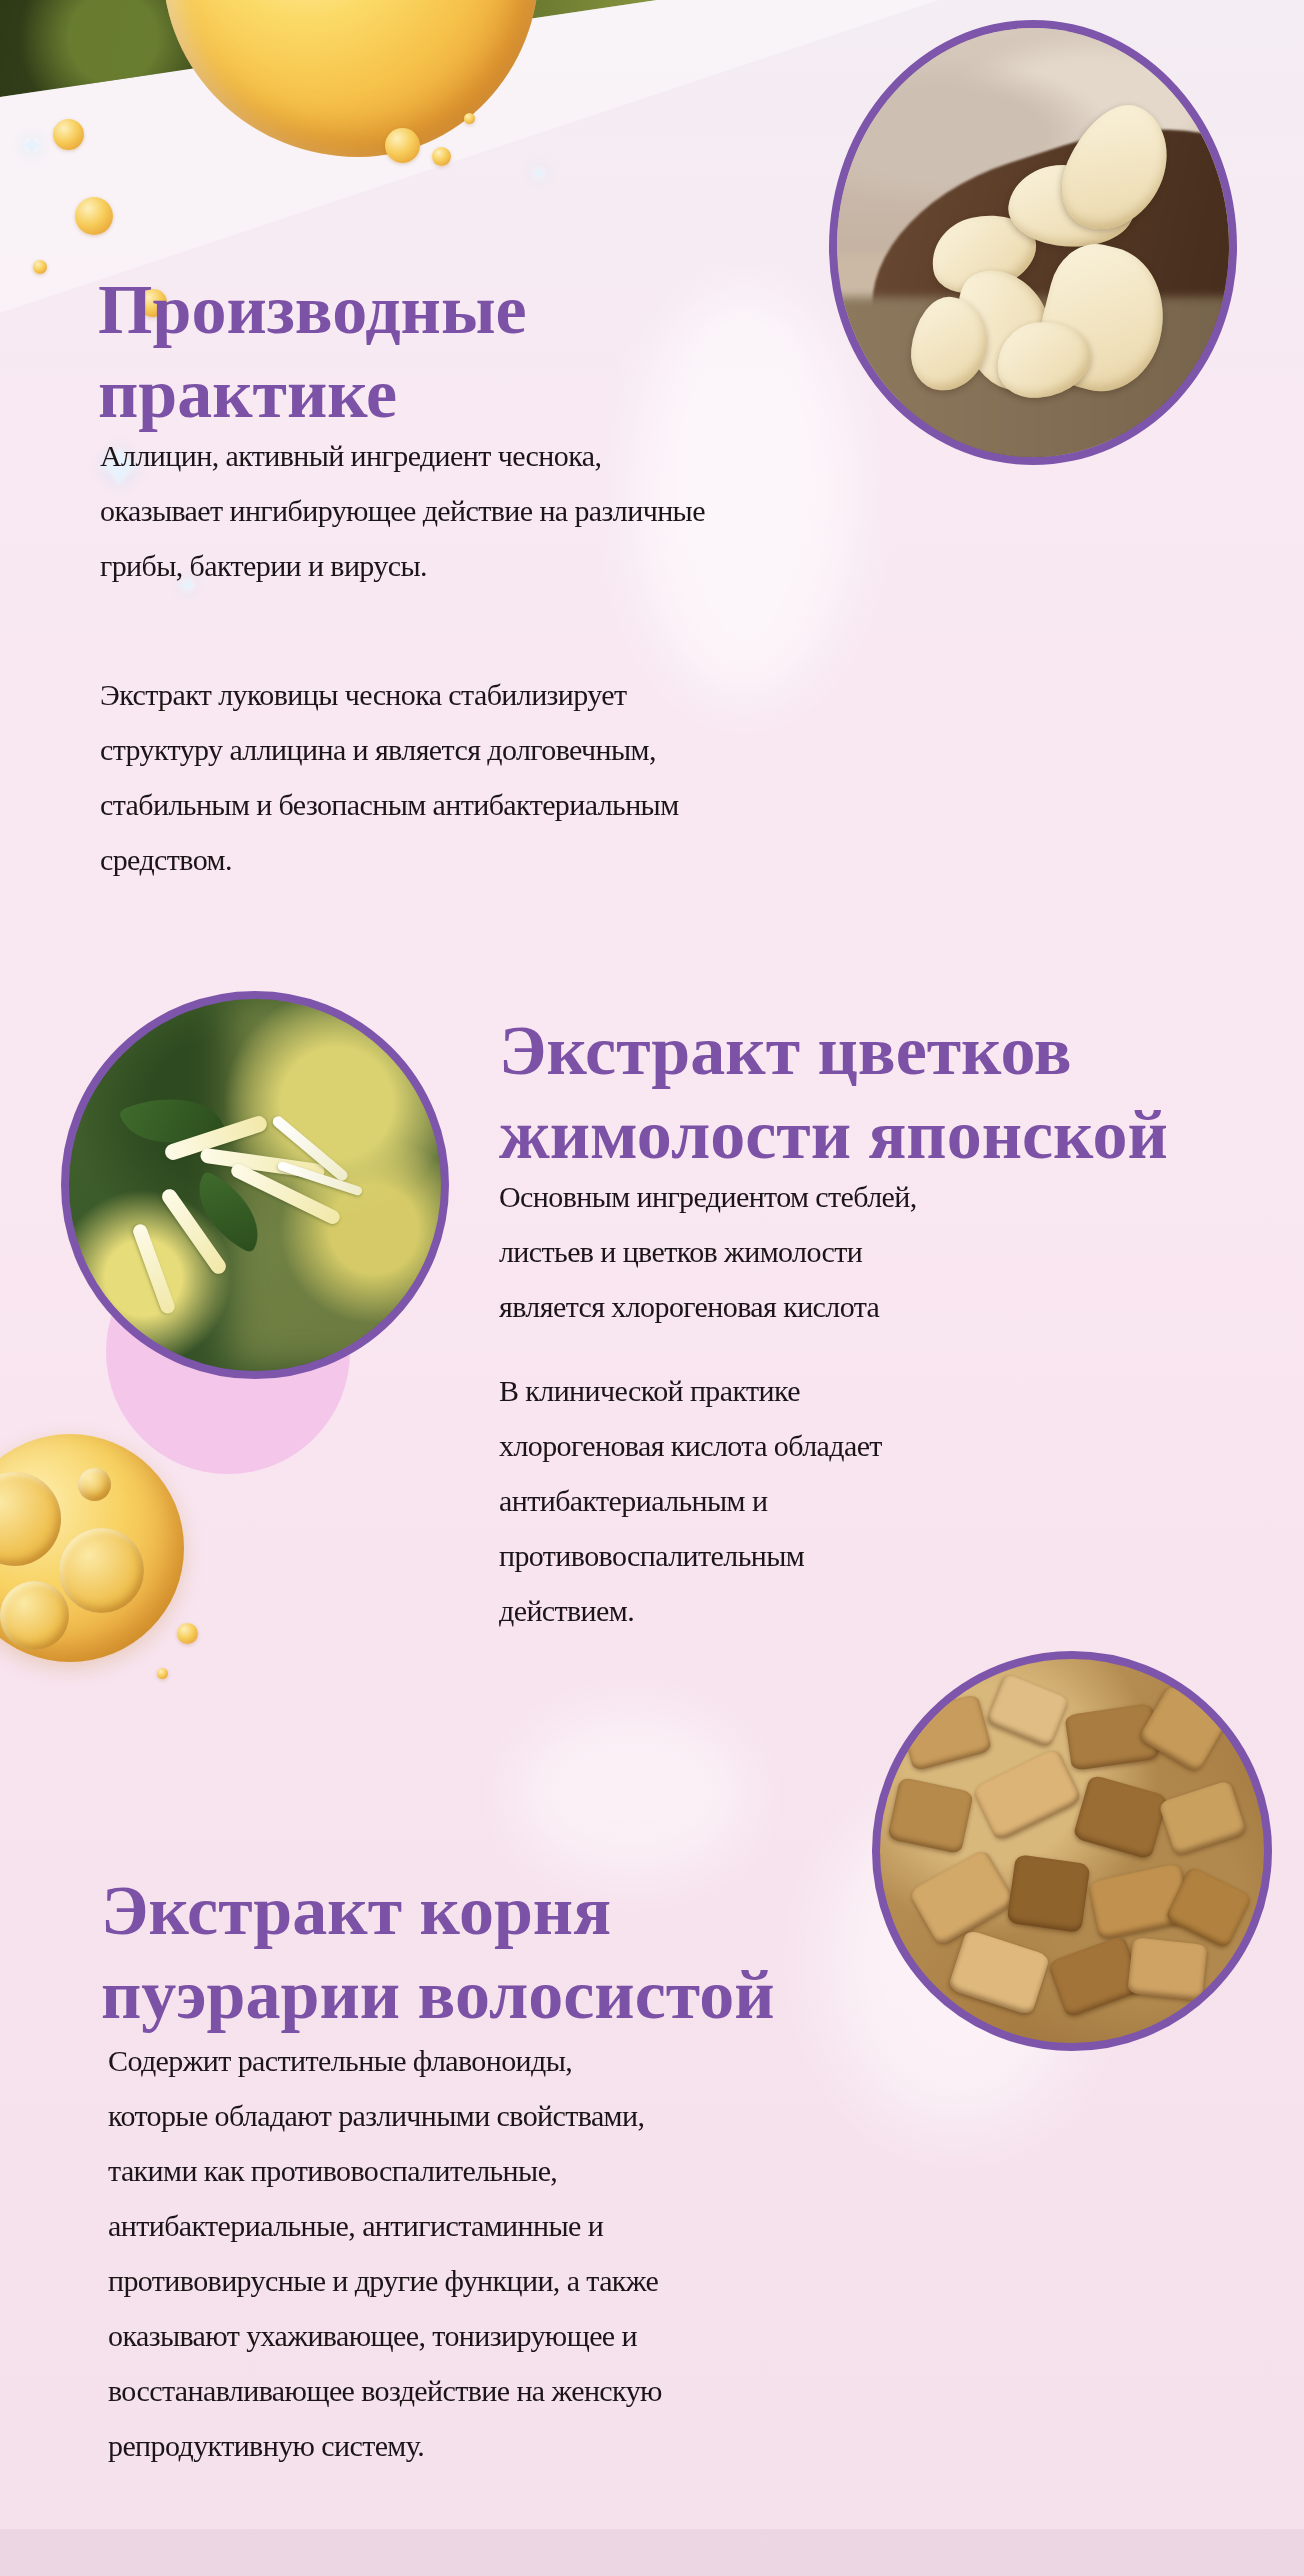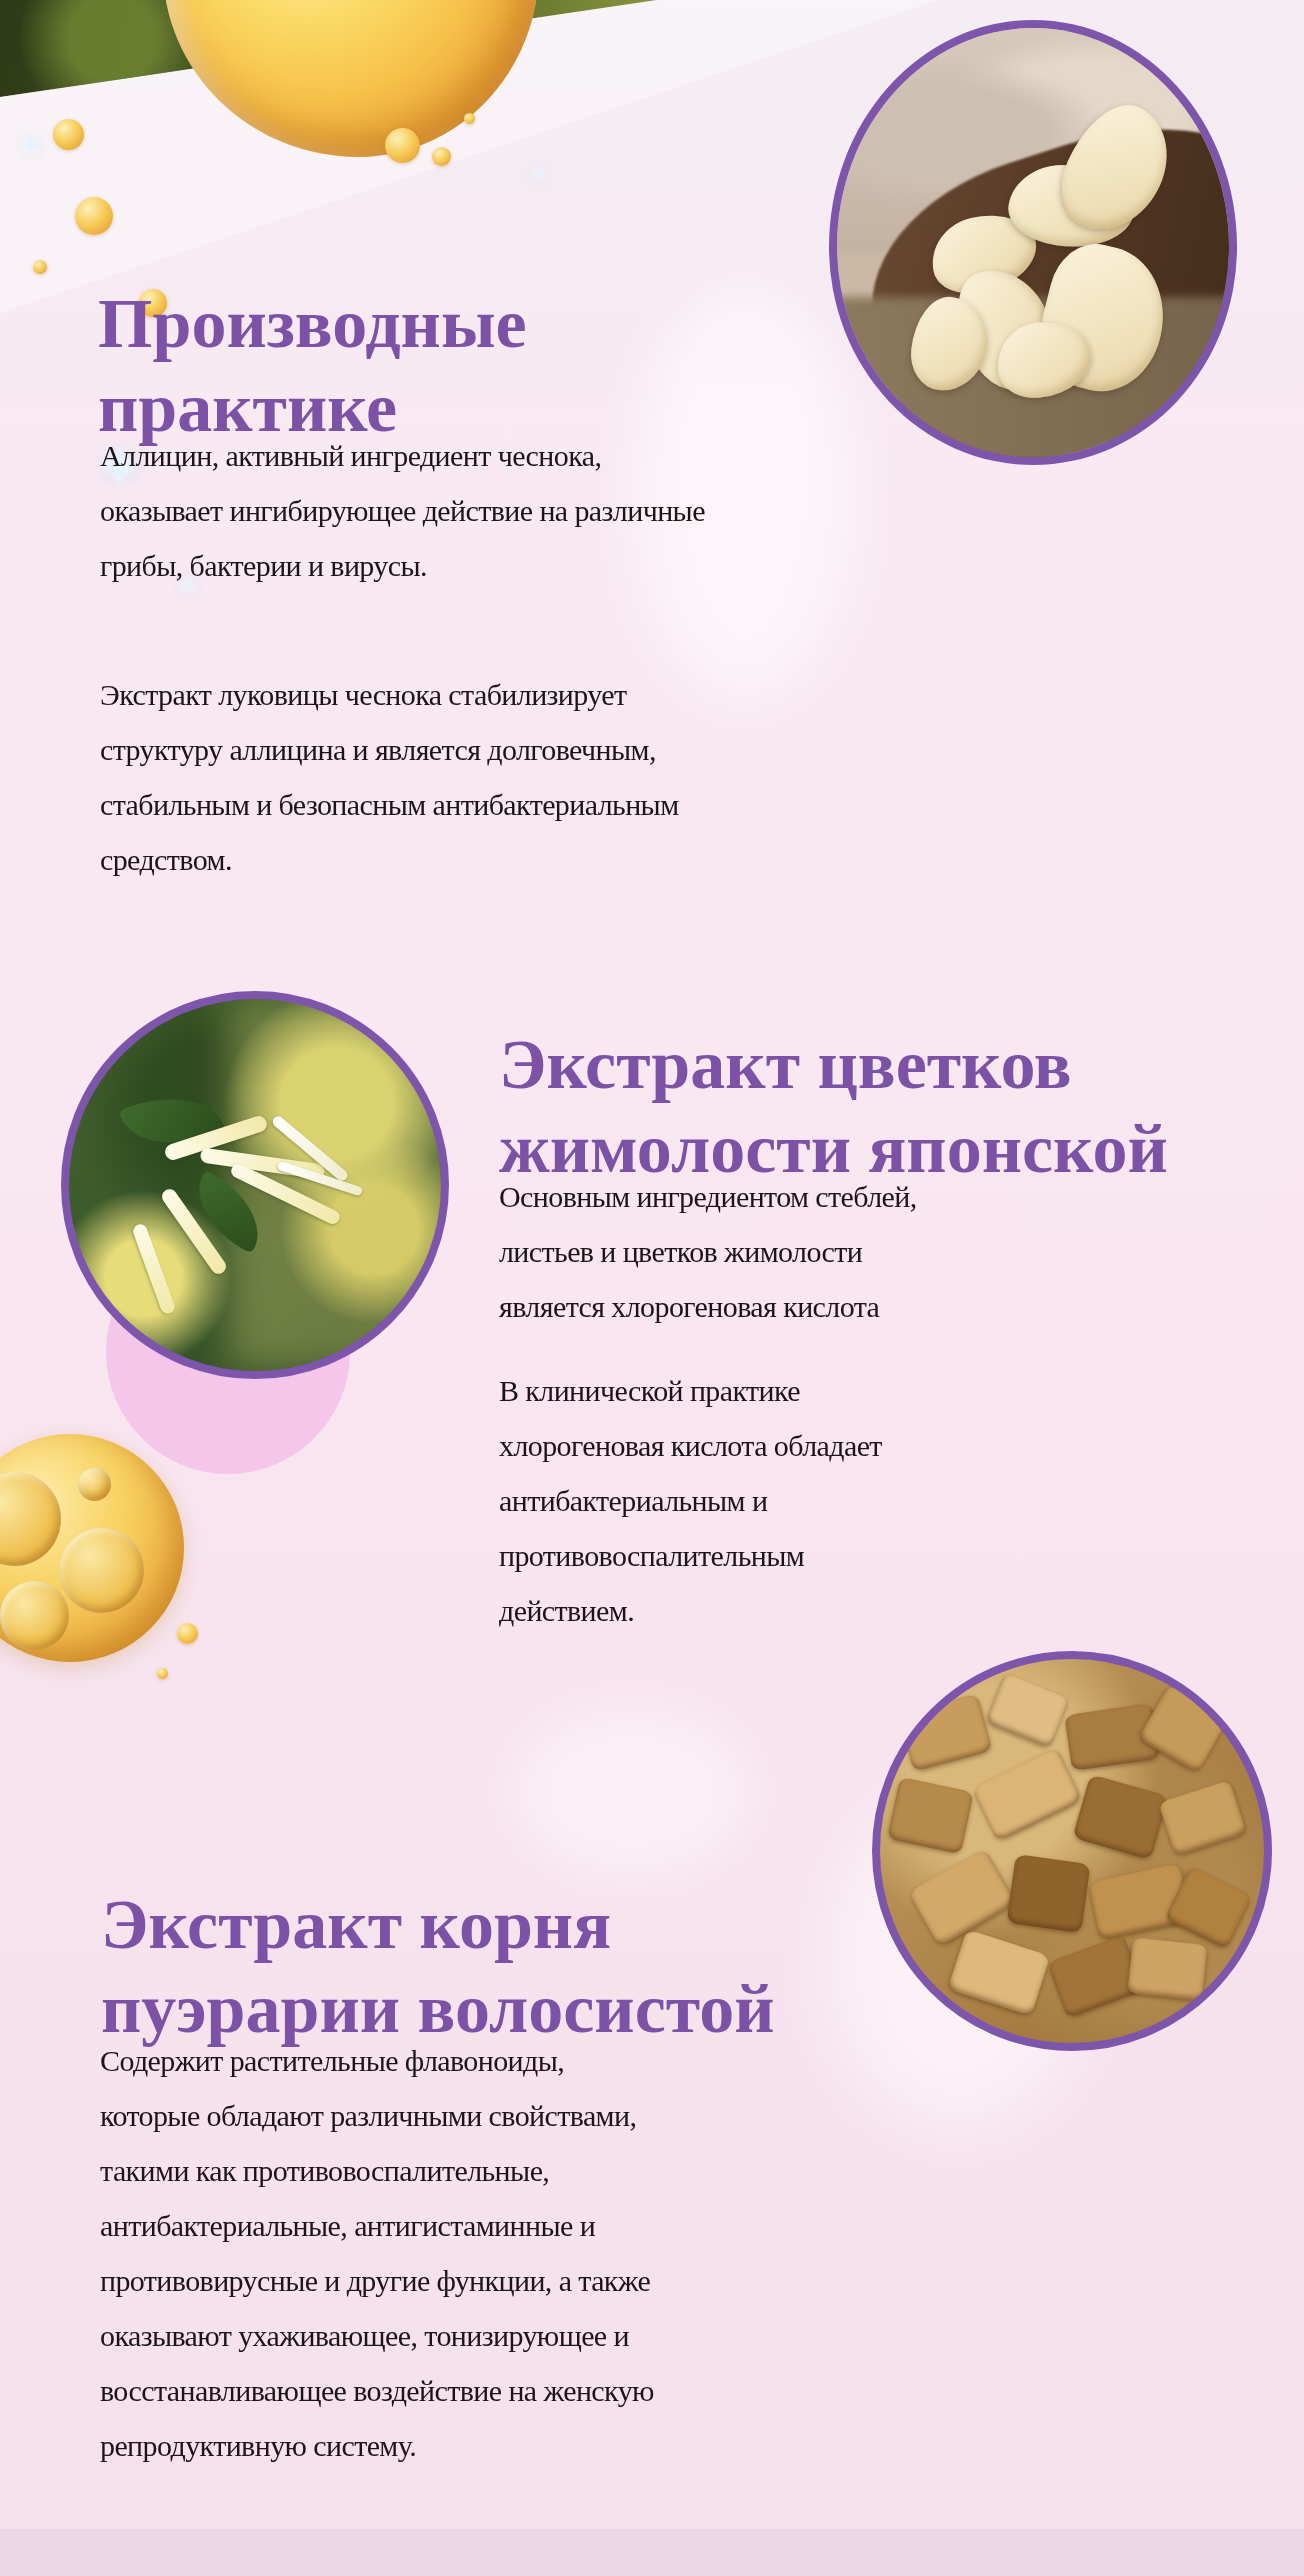--- a/index.html
+++ b/index.html
@@ -71,21 +71,21 @@
 
   #pink-circle{position:absolute;left:106px;top:1230px;width:244px;height:244px;border-radius:50%;background:#f4c6ea;}
   #gold-cluster{position:absolute;left:-44px;top:1434px;width:228px;height:228px;border-radius:50%;
     background:radial-gradient(circle at 34% 30%,#fdeeb0 0%,#f8d262 40%,#eeb045 72%,#dd9a30 100%);
     box-shadow:inset -8.8px -12.5px 29px rgba(180,110,20,.5),0 6.3px 19px rgba(190,130,40,.25);}
   .inner-bubble{position:absolute;border-radius:50%;
     background:radial-gradient(circle at 35% 32%,#fbe9a5,#f0c253 60%,#e2a93d);
     box-shadow:inset -3.1px -4.4px 8.8px rgba(160,95,15,.5),inset 2.5px 3.1px 6.3px rgba(255,248,210,.9);}
 
   
-  .heading{position:absolute;color:#7b52a6;font-weight:bold;font-size:70px;line-height:84px;letter-spacing:0;margin-top:14px;}
+  .heading{position:absolute;color:#7b52a6;font-weight:bold;font-size:70px;line-height:84px;letter-spacing:0;}
   .body-text{position:absolute;color:#1c1517;font-size:30px;line-height:55px;letter-spacing:-0.6px;}
   .heading div,.body-text div{white-space:nowrap;}
 </style>
 </head>
 <body>
 
 <div id="canvas">
 
   <div class="blob" id="halo-garlic"></div>
   <div class="blob" id="blob-mid"></div>
@@ -191,21 +191,21 @@
     <div>хлорогеновая кислота обладает</div>
     <div>антибактериальным и</div>
     <div>противовоспалительным</div>
     <div>действием.</div>
   </div>
 
   <div class="heading" style="left:101px;top:1869px;">
     <div>Экстракт корня</div>
     <div>пуэрарии волосистой</div>
   </div>
-  <div class="body-text" style="left:100px;top:2033px;">
+  <div class="body-text" style="left:108px;top:2033px;">
     <div>Содержит растительные флавоноиды,</div>
     <div>которые обладают различными свойствами,</div>
     <div>такими как противовоспалительные,</div>
     <div>антибактериальные, антигистаминные и</div>
     <div>противовирусные и другие функции, а также</div>
     <div>оказывают ухаживающее, тонизирующее и</div>
     <div>восстанавливающее воздействие на женскую</div>
     <div>репродуктивную систему.</div>
   </div>
 

